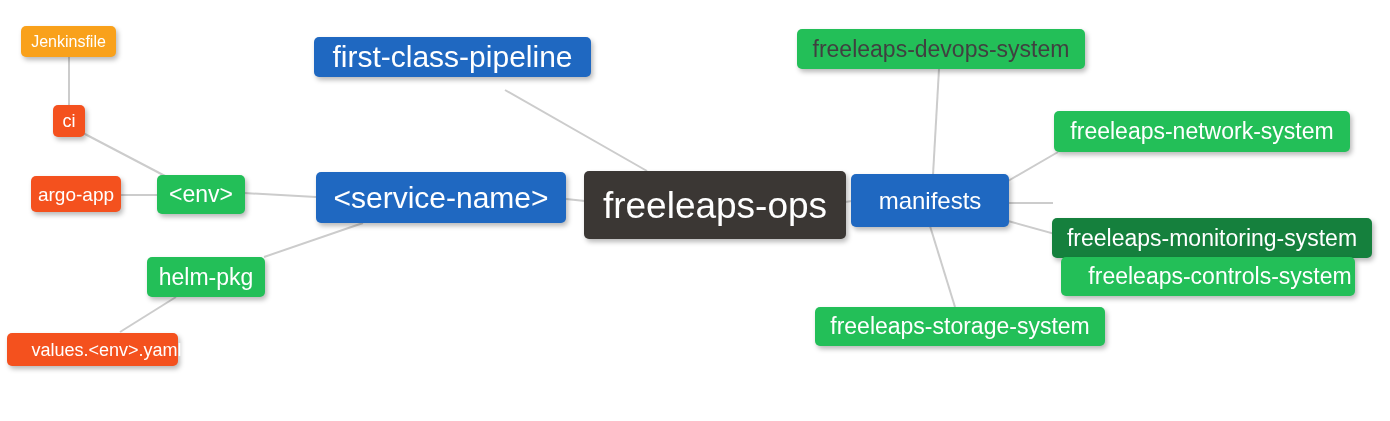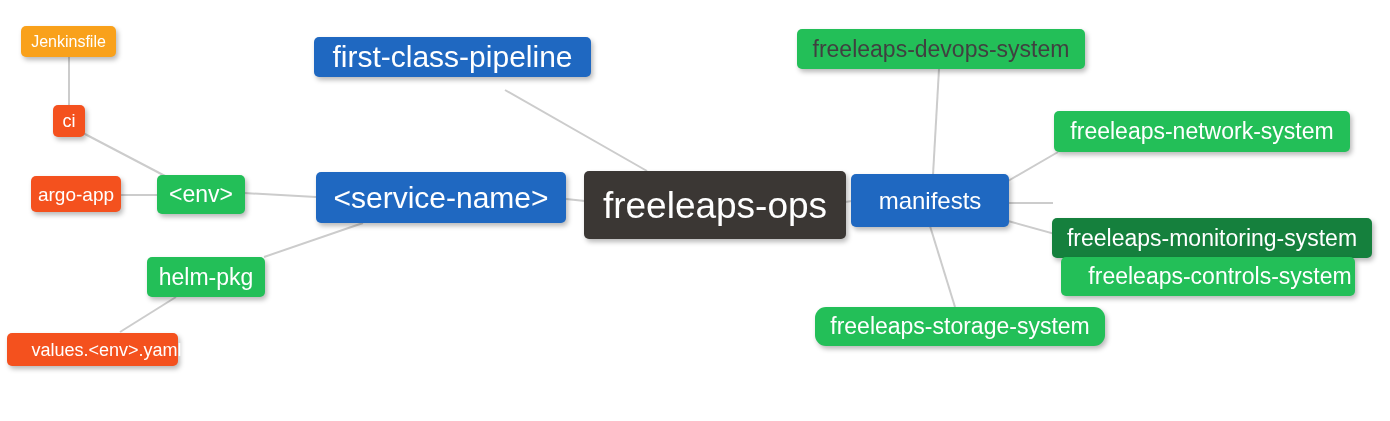--- a/index.html
+++ b/index.html
@@ -71,15 +71,15 @@
   <div class="node" style="left: 147px; top: 257px; width: 118px; height: 40px; font-size: 23px; background-color: rgb(35, 191, 88); color: rgb(255, 255, 255);">helm-pkg</div>
   <div class="node" style="left: 7px; top: 333px; width: 171px; height: 33px; font-size: 18px; background-color: rgb(244, 81, 30); color: rgb(255, 255, 255); padding-left: 28px;">values.&lt;env&gt;.yaml</div>
   <div class="node" style="left: 314px; top: 37px; width: 277px; height: 40px; font-size: 30px; background-color: rgb(31, 104, 193); color: rgb(255, 255, 255);">first-class-pipeline</div>
   <div class="node" style="left: 316px; top: 172px; width: 250px; height: 51px; font-size: 30px; background-color: rgb(31, 104, 193); color: rgb(255, 255, 255);">&lt;service-name&gt;</div>
   <div class="node" style="left: 584px; top: 171px; width: 262px; height: 68px; font-size: 37px; background-color: rgb(59, 55, 52); color: rgb(255, 255, 255);">freeleaps-ops</div>
   <div class="node" style="left: 851px; top: 174px; width: 158px; height: 53px; font-size: 24px; background-color: rgb(31, 104, 193); color: rgb(255, 255, 255);">manifests</div>
   <div class="node" style="left: 797px; top: 29px; width: 288px; height: 40px; font-size: 23px; background-color: rgb(35, 191, 88); color: #404040;">freeleaps-devops-system</div>
   <div class="node" style="left: 1054px; top: 111px; width: 296px; height: 41px; font-size: 23px; background-color: rgb(35, 191, 88); color: rgb(255, 255, 255);">freeleaps-network-system</div>
   <div class="node" style="left: 1052px; top: 185px; width: 320px; height: 40px; font-size: 23px; background-color: #15803d; color: rgb(255, 255, 255); margin-top: 33px;">freeleaps-monitoring-system</div>
   <div class="node" style="left: 1061px; top: 257px; width: 294px; height: 39px; font-size: 23px; background-color: rgb(35, 191, 88); color: rgb(255, 255, 255); padding-left: 24px;">freeleaps-controls-system</div>
-  <div class="node" style="left: 815px; top: 307px; width: 290px; height: 39px; font-size: 23px; background-color: rgb(35, 191, 88); color: rgb(255, 255, 255); border-radius: 11px;">freeleaps-storage-system</div>
+  <div class="node" style="left: 815px; top: 307px; width: 290px; height: 39px; font-size: 23px; background-color: rgb(35, 191, 88); color: rgb(255, 255, 255);">freeleaps-storage-system</div>
 
 </div>
 
 </body></html>

